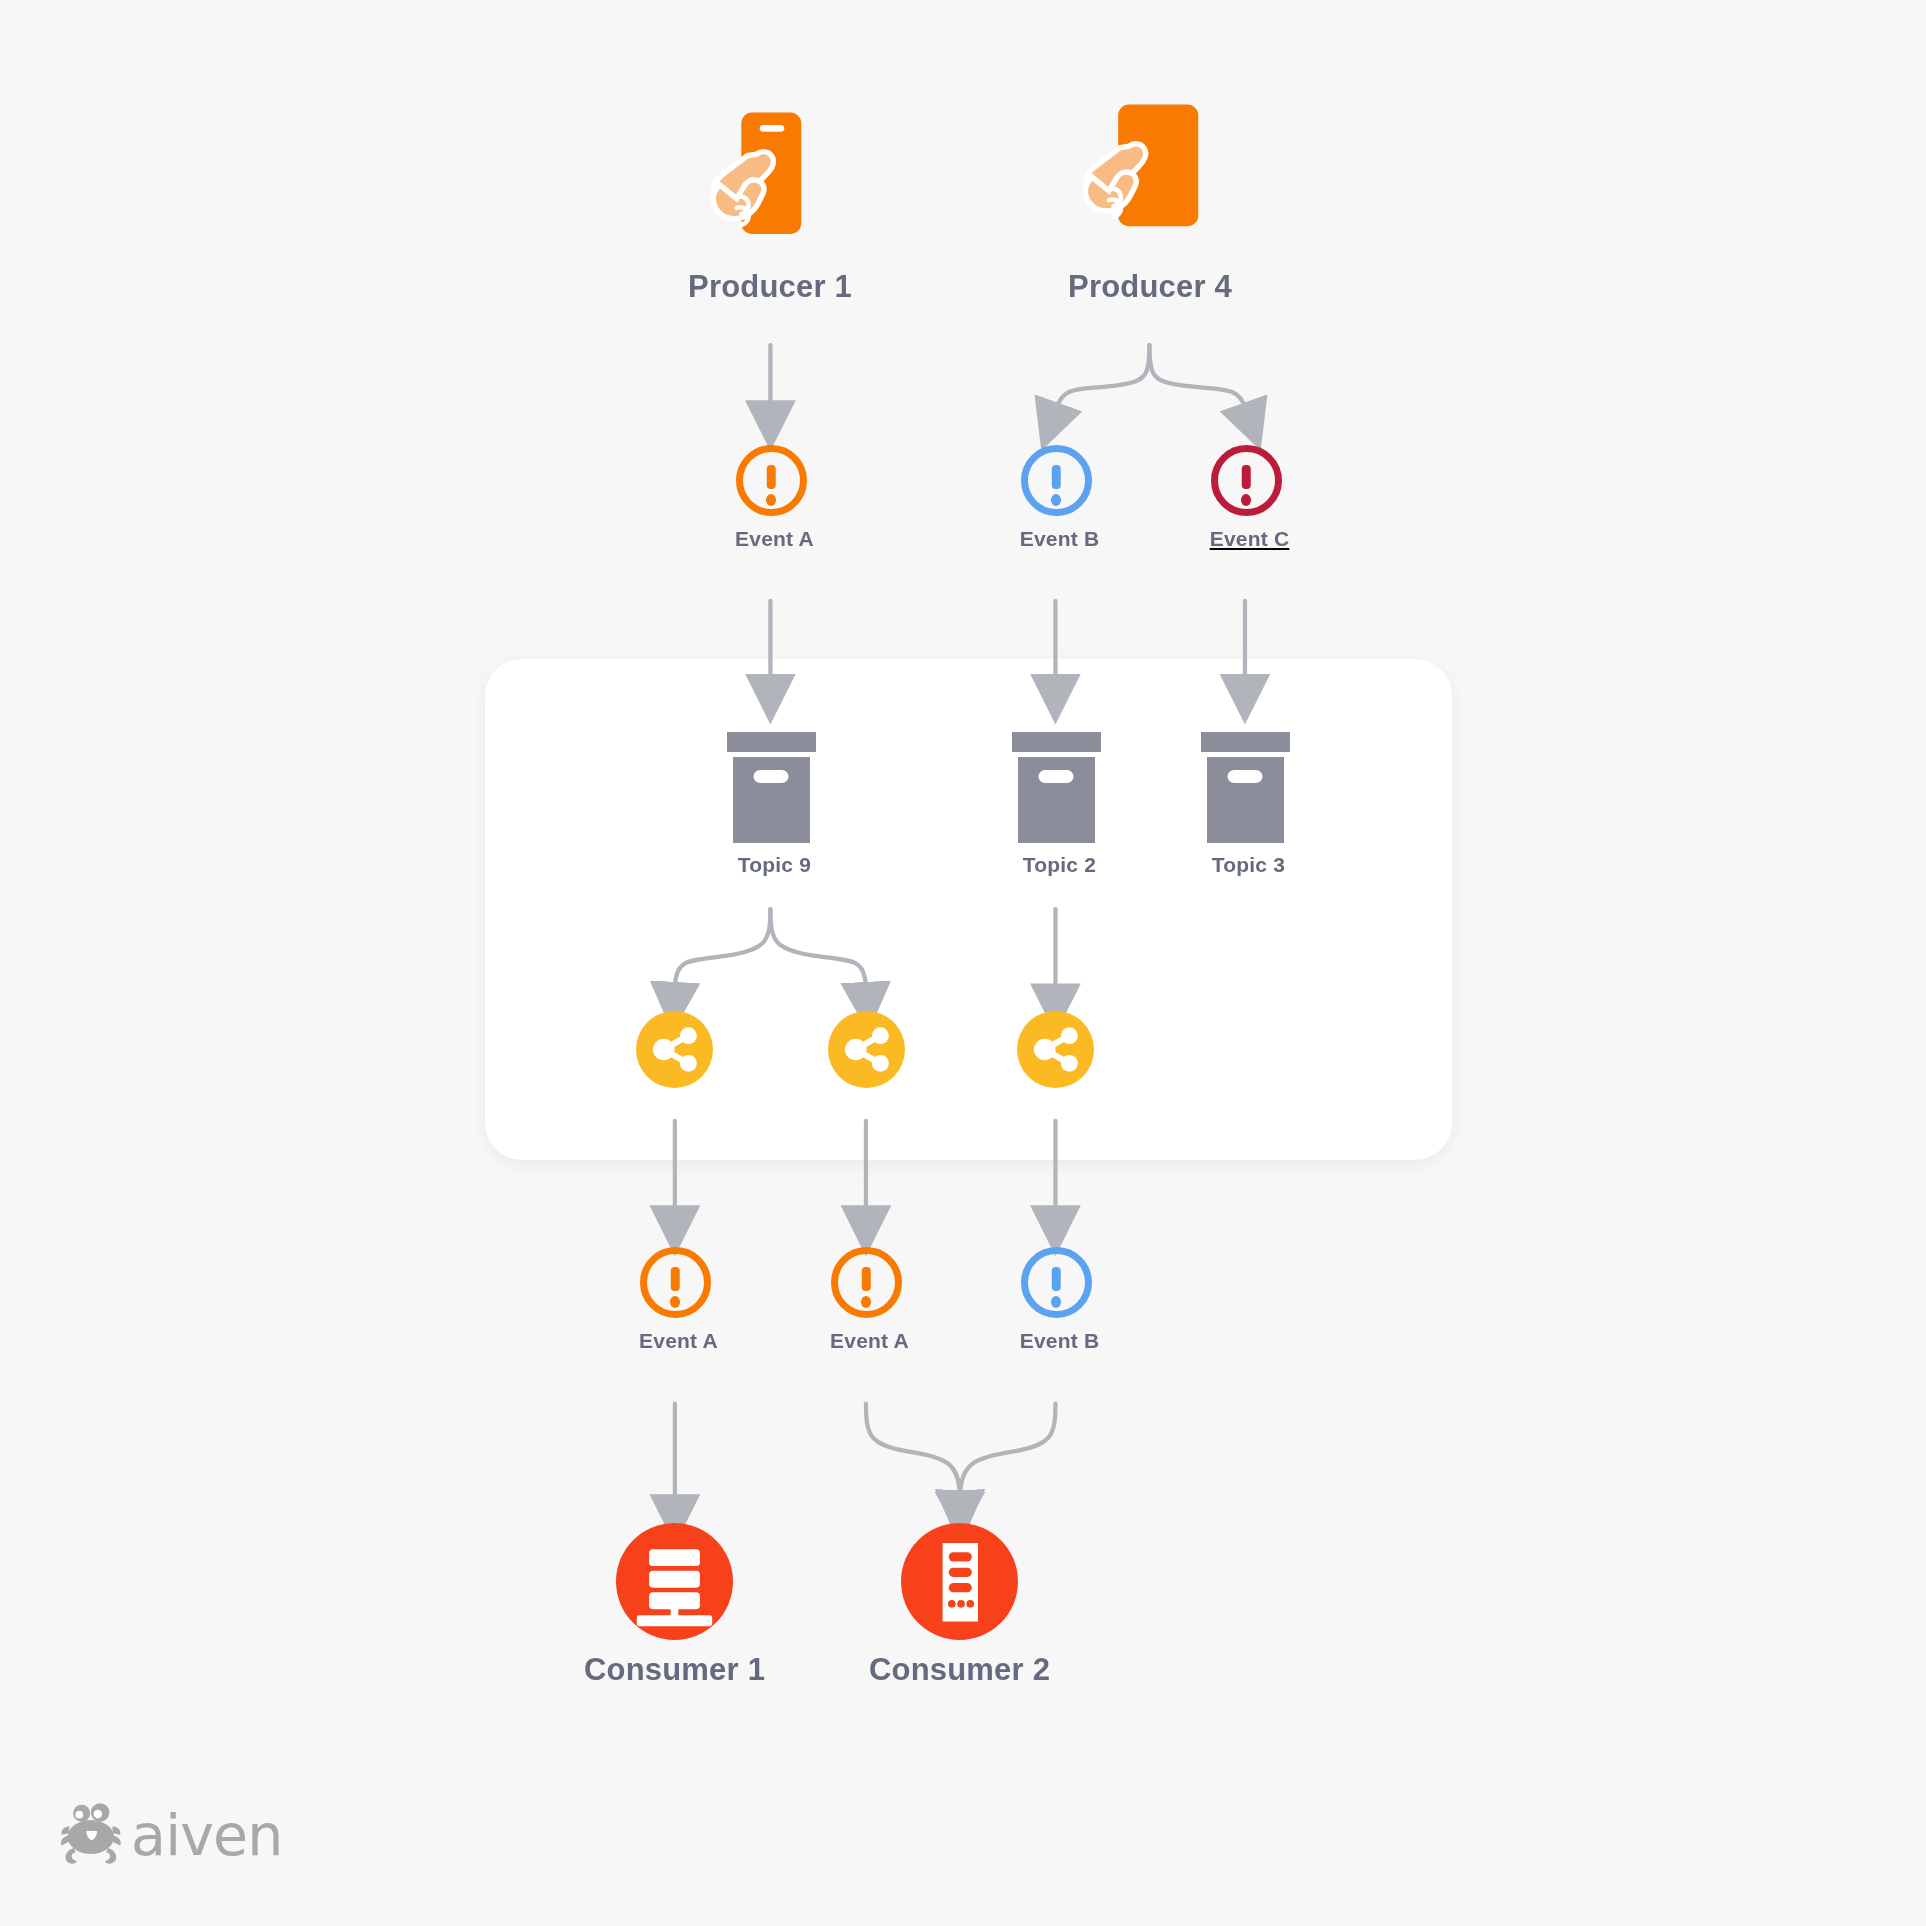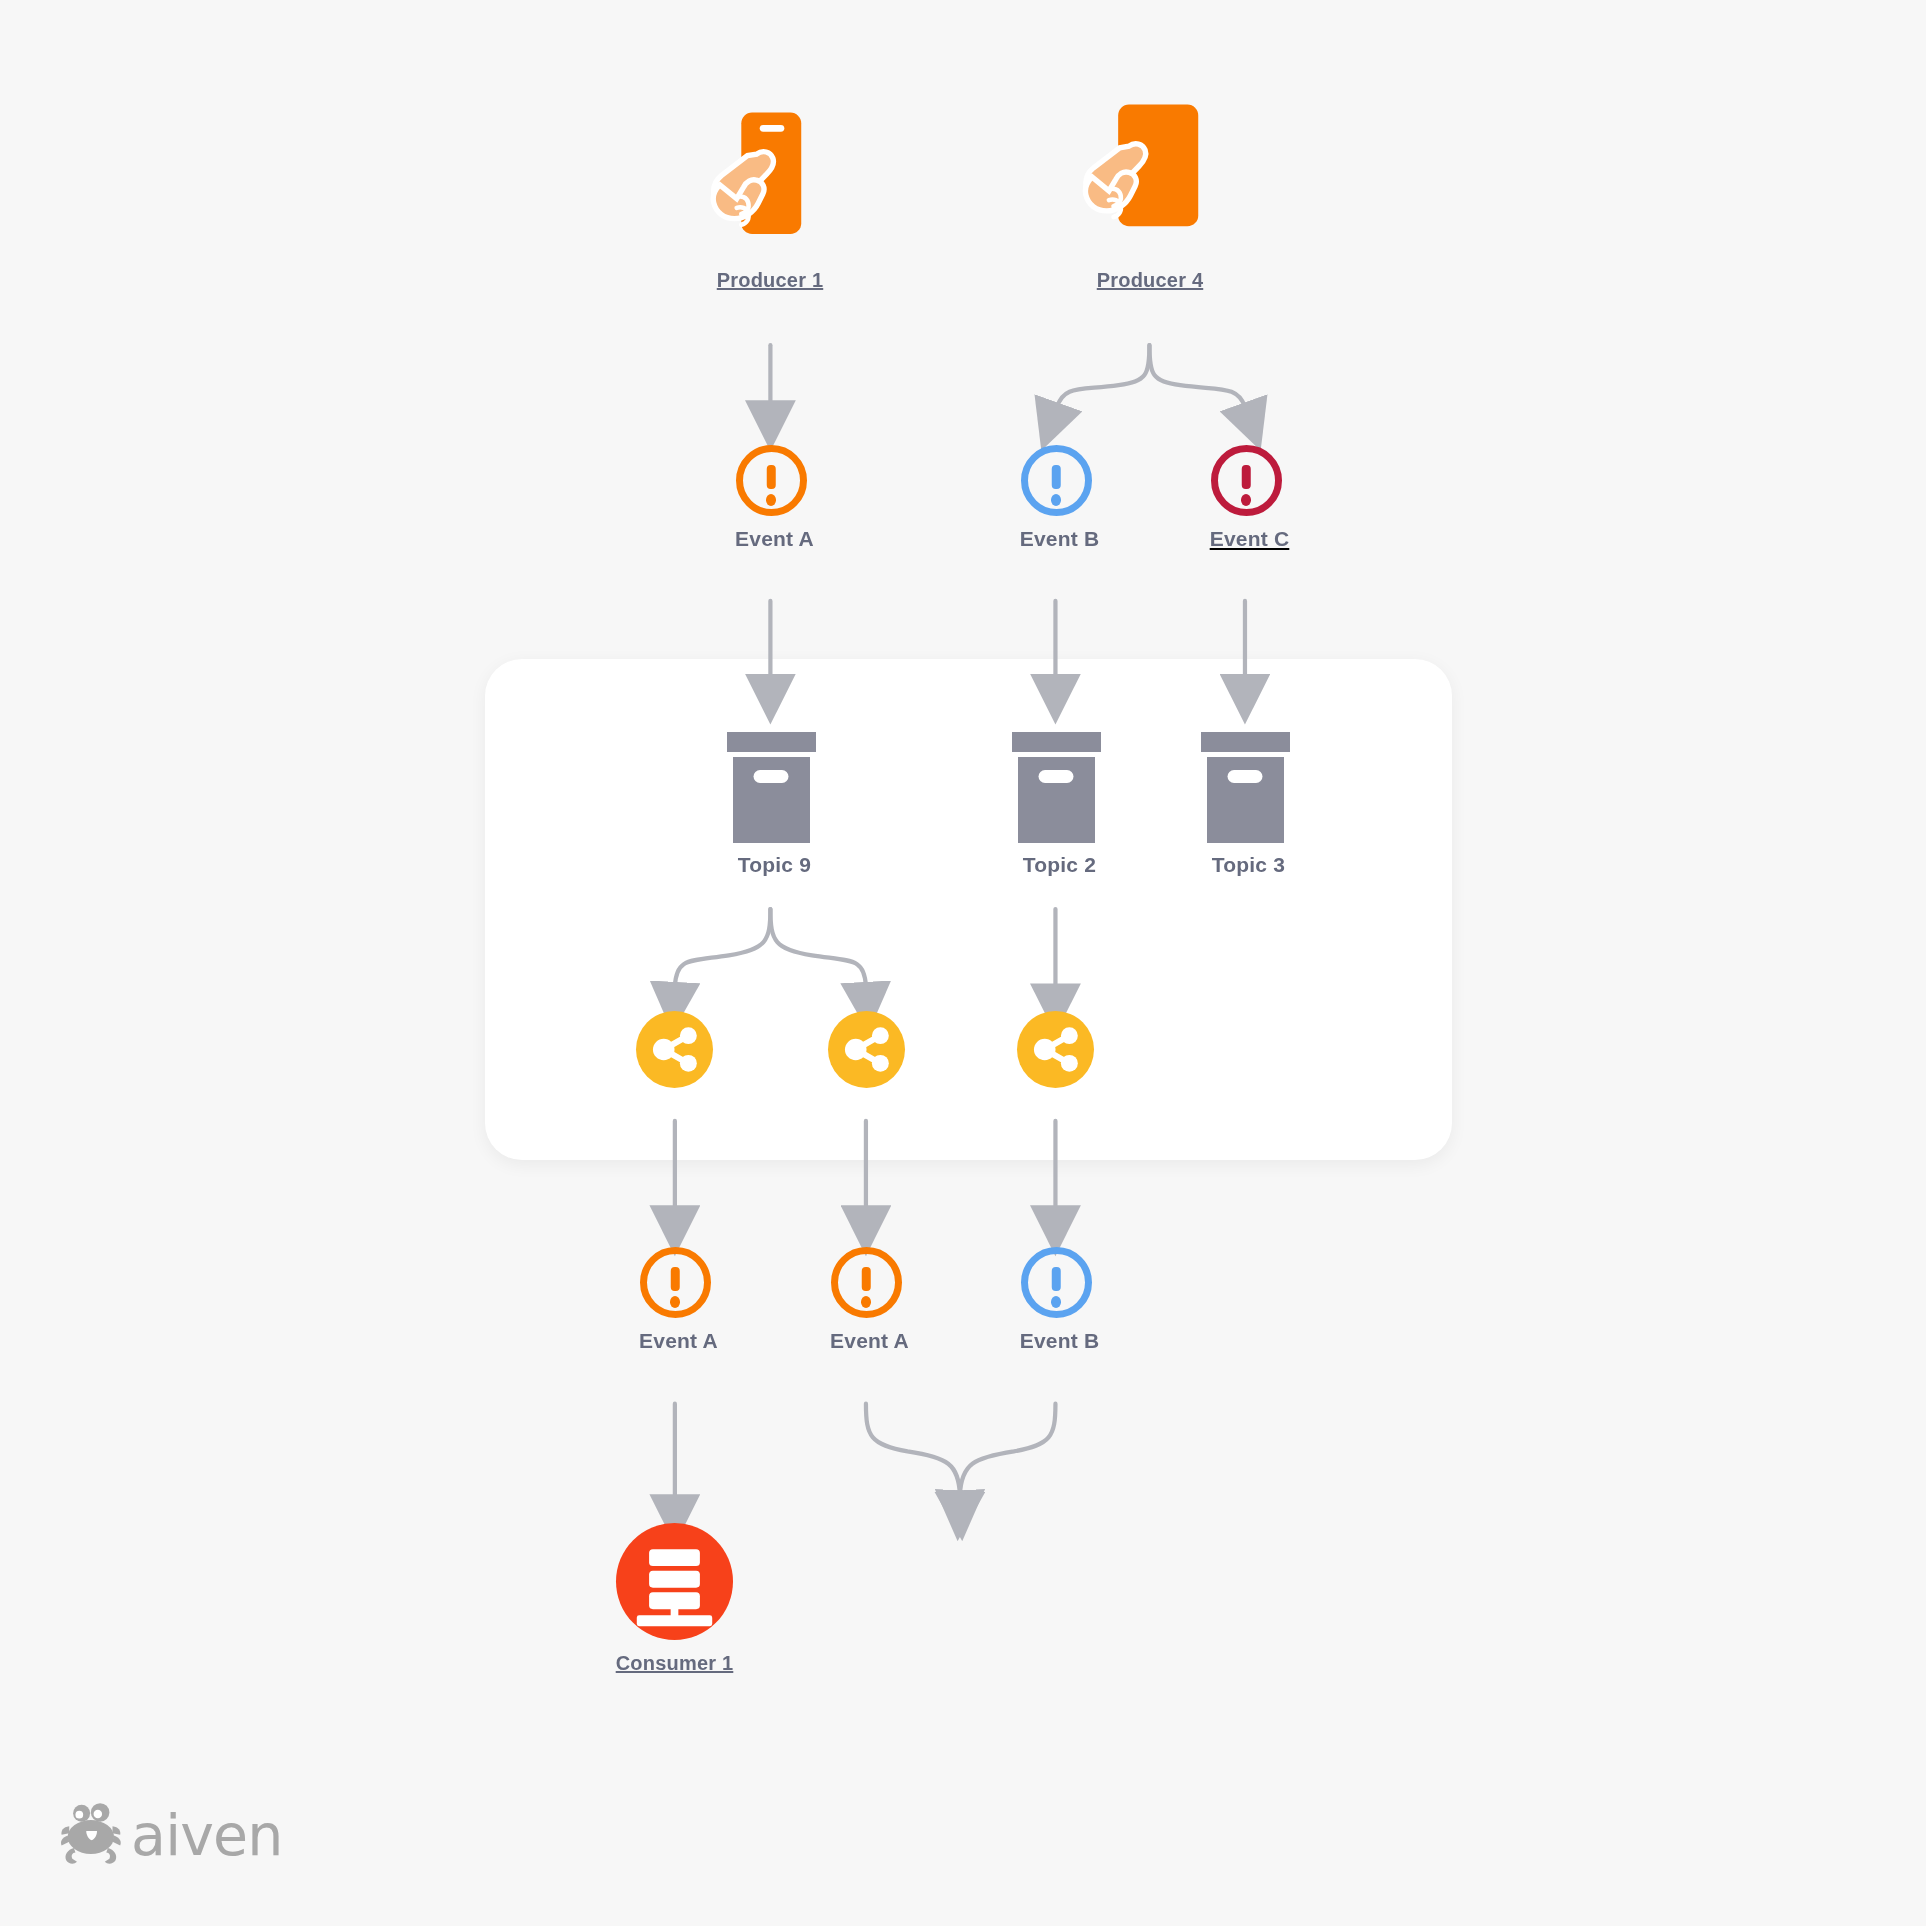--- a/index.html
+++ b/index.html
@@ -25,21 +25,21 @@
   .node{position:absolute;display:flex;flex-direction:column;align-items:center;}
   .node-label{
     color:#656a7e;
     font-weight:bold;
     letter-spacing:0.2px;
     white-space:nowrap;
     text-align:center;
   }
 
   
-  .lbl-lg{font-size:20px;margin-top:12.3px;text-decoration:underline;}
+  .lbl-lg{font-size:31px;margin-top:12.3px;}
   .lbl-md{font-size:21px;margin-top:10.8px;margin-left:7px;}
 
   
   .producer-icon{position:relative;}
 
   
   .event-circle{
     width:71px;height:71px;border-radius:50%;
     border:7px solid currentColor;
     box-sizing:border-box;
@@ -290,20 +290,34 @@
         <rect x="43" y="34" width="66" height="22" rx="5" fill="#ffffff"></rect>
         <rect x="43" y="62" width="66" height="22" rx="5" fill="#ffffff"></rect>
         <rect x="43" y="90" width="66" height="22" rx="5" fill="#ffffff"></rect>
         <rect x="71" y="108" width="10" height="18" fill="#ffffff"></rect>
         <rect x="27" y="120" width="98" height="14" rx="3" fill="#ffffff"></rect>
       </svg>
     </div>
     <div class="node-label lbl-lg">Consumer 1</div>
   </div>
 
+  <div class="node" style="left:870px;top:1523px;width:179px;">
+    <div class="consumer-circle">
+      <svg width="117" height="117" viewBox="0 0 152 152" xmlns="http://www.w3.org/2000/svg">
+        <rect x="54" y="26" width="46" height="102" fill="#ffffff"></rect>
+        <rect x="62" y="38" width="30" height="12" rx="6" fill="#f7411a"></rect>
+        <rect x="62" y="58" width="30" height="12" rx="6" fill="#f7411a"></rect>
+        <rect x="62" y="78" width="30" height="12" rx="6" fill="#f7411a"></rect>
+        <circle cx="66" cy="105" r="5" fill="#f7411a"></circle>
+        <circle cx="78" cy="105" r="5" fill="#f7411a"></circle>
+        <circle cx="90" cy="105" r="5" fill="#f7411a"></circle>
+      </svg>
+    </div>
+    <div class="node-label lbl-lg">Consumer 2</div>
+  </div>
 
   <div class="brand">
     <span>
       <svg width="71" height="62" viewBox="0 0 92 80" xmlns="http://www.w3.org/2000/svg">
         <g fill="#a8a8a8">
           <circle cx="28" cy="13" r="11"></circle>
           <circle cx="52" cy="12" r="12"></circle>
           <circle cx="25" cy="15" r="5" fill="#ffffff"></circle>
           <circle cx="49" cy="14" r="5.5" fill="#ffffff"></circle>
           <ellipse cx="40" cy="44" rx="30" ry="22"></ellipse>

